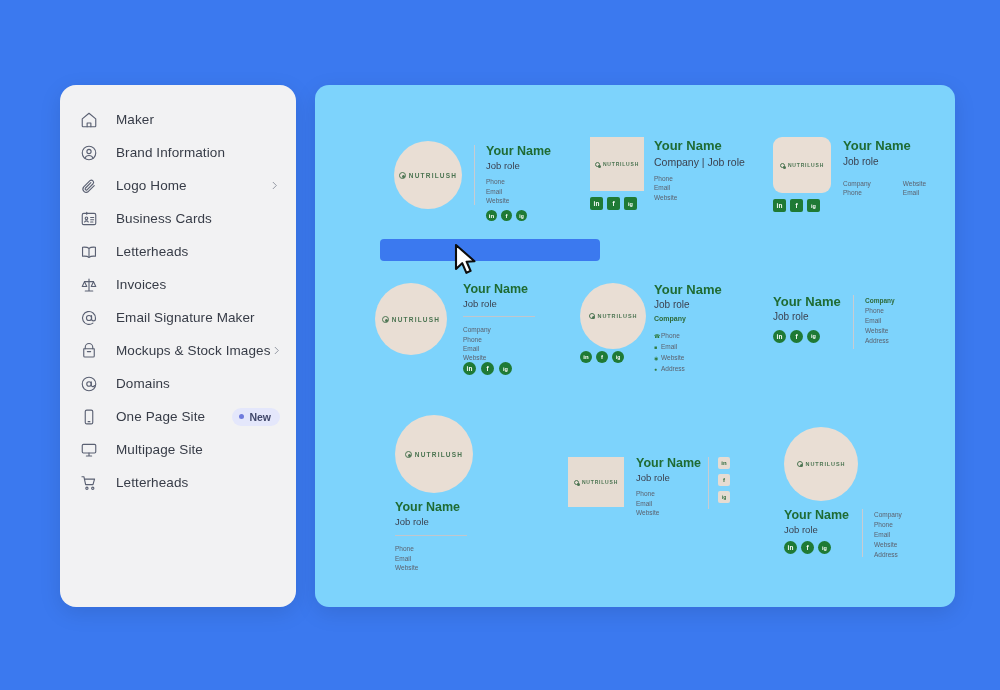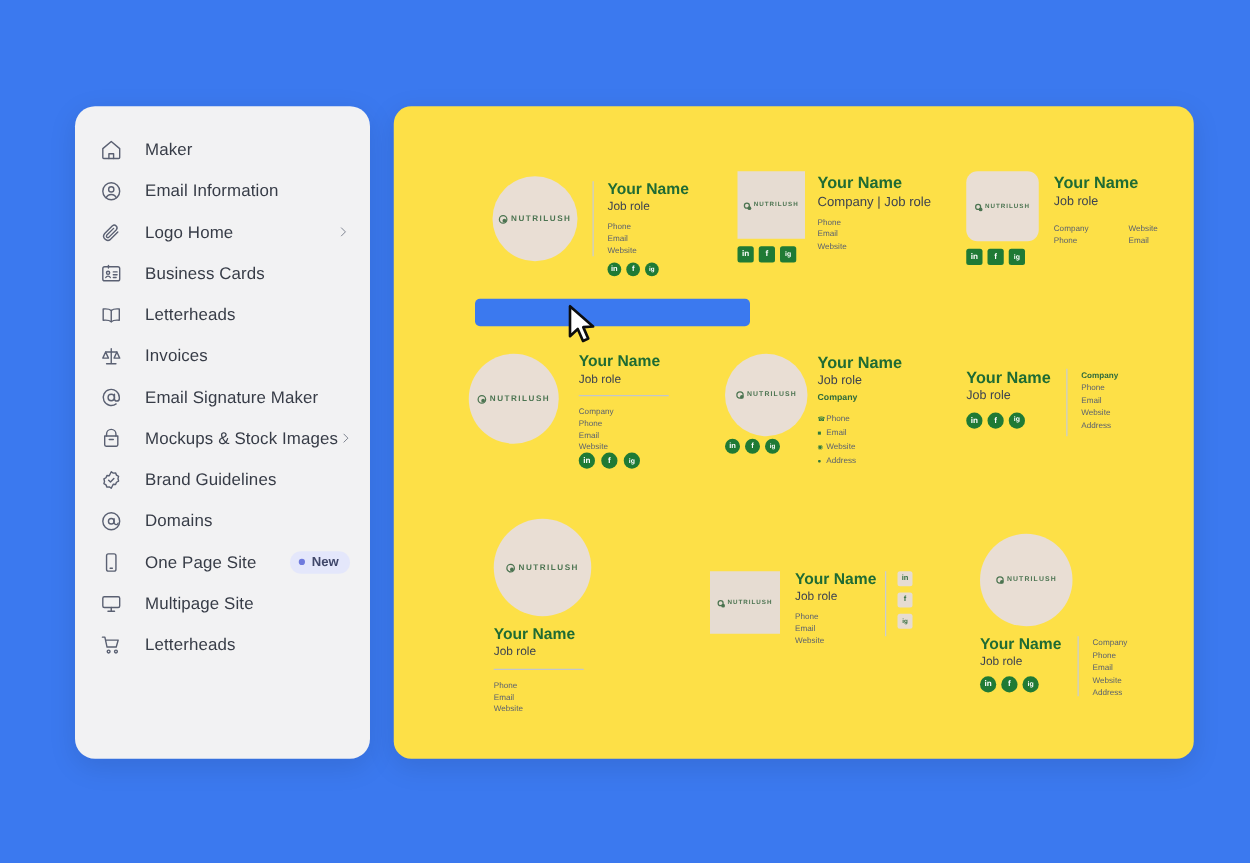--- a/index.html
+++ b/index.html
@@ -57,21 +57,21 @@
   }
   .badge-dot{
     width:5px;height:5px;border-radius:50%;
     background:#6f7bdd; display:block;
   }
 
   
   .panel{
     position:absolute; left:315px; top:85px;
     width:640px; height:522px;
-    background:#fde047;
+    background:#7dd3fc;
     border-radius:14px;
     box-shadow:0 6px 22px rgba(0,0,0,.10);
     overflow:hidden;
   }
   .grid{
     position:absolute; inset:0;
   }
 
   
   .tpl{ position:absolute; }
@@ -152,21 +152,21 @@
         <span class="nav-label">Maker</span>
       </div>
       <div class="nav-item">
         <span class="ico">
           <svg width="18" height="18" viewBox="0 0 24 24">
             <circle fill="none" stroke="currentColor" stroke-width="1.5" stroke-linecap="round" stroke-linejoin="round" cx="12" cy="12" r="9"></circle>
             <circle fill="none" stroke="currentColor" stroke-width="1.5" stroke-linecap="round" stroke-linejoin="round" cx="12" cy="10" r="2.8"></circle>
             <path fill="none" stroke="currentColor" stroke-width="1.5" stroke-linecap="round" stroke-linejoin="round" d="M6.5 19a6 6 0 0 1 11 0"></path>
           </svg>
         </span>
-        <span class="nav-label">Email Information</span>
+        <span class="nav-label">Brand Information</span>
       </div>
       <div class="nav-item">
         <span class="ico">
           <svg width="18" height="18" viewBox="0 0 24 24">
             <path fill="none" stroke="currentColor" stroke-width="1.5" stroke-linecap="round" stroke-linejoin="round" d="M19 11.5 11.2 19.3a4.4 4.4 0 0 1-6.2-6.2l8.3-8.3a3 3 0 0 1 4.2 4.2l-8.2 8.2a1.6 1.6 0 0 1-2.2-2.2l7.4-7.4"></path>
           </svg>
         </span>
         <span class="nav-label">Logo Home</span>
         <span class="chev">
           <svg width="11" height="11" viewBox="0 0 24 24">
@@ -222,29 +222,20 @@
             <path fill="none" stroke="currentColor" stroke-width="1.5" stroke-linecap="round" stroke-linejoin="round" d="M7 9V7a5 5 0 0 1 10 0v2"></path>
             <path fill="none" stroke="currentColor" stroke-width="1.5" stroke-linecap="round" stroke-linejoin="round" d="M9.8 12.8h4.4"></path>
           </svg>
         </span>
         <span class="nav-label">Mockups &amp; Stock Images</span>
         <span class="chev">
           <svg width="11" height="11" viewBox="0 0 24 24">
             <path fill="none" stroke="currentColor" stroke-width="1.5" stroke-linecap="round" stroke-linejoin="round" d="M9 5l7 7-7 7"></path>
           </svg>
         </span>
-      </div>
-      <div class="nav-item">
-        <span class="ico">
-          <svg width="18" height="18" viewBox="0 0 24 24">
-            <path fill="none" stroke="currentColor" stroke-width="1.5" stroke-linecap="round" stroke-linejoin="round" d="M12 3.2l2.1 1.5 2.5-.3 1 2.4 2.2 1.3-.6 2.5.6 2.5-2.2 1.3-1 2.4-2.5-.3L12 20.8l-2.1-1.5-2.5.3-1-2.4-2.2-1.3.6-2.5-.6-2.5 2.2-1.3 1-2.4 2.5.3z"></path>
-            <path fill="none" stroke="currentColor" stroke-width="1.5" stroke-linecap="round" stroke-linejoin="round" d="M9.2 12.2l2 2 3.6-3.9"></path>
-          </svg>
-        </span>
-        <span class="nav-label">Brand Guidelines</span>
       </div>
       <div class="nav-item">
         <span class="ico">
           <svg width="18" height="18" viewBox="0 0 24 24">
             <circle fill="none" stroke="currentColor" stroke-width="1.5" stroke-linecap="round" stroke-linejoin="round" cx="12" cy="12" r="9"></circle>
             <circle fill="none" stroke="currentColor" stroke-width="1.5" stroke-linecap="round" stroke-linejoin="round" cx="12" cy="12" r="3"></circle>
             <path fill="none" stroke="currentColor" stroke-width="1.5" stroke-linecap="round" stroke-linejoin="round" d="M15 9.2v4.2a2.2 2.2 0 0 0 4.3.6"></path>
           </svg>
         </span>
         <span class="nav-label">Domains</span>

